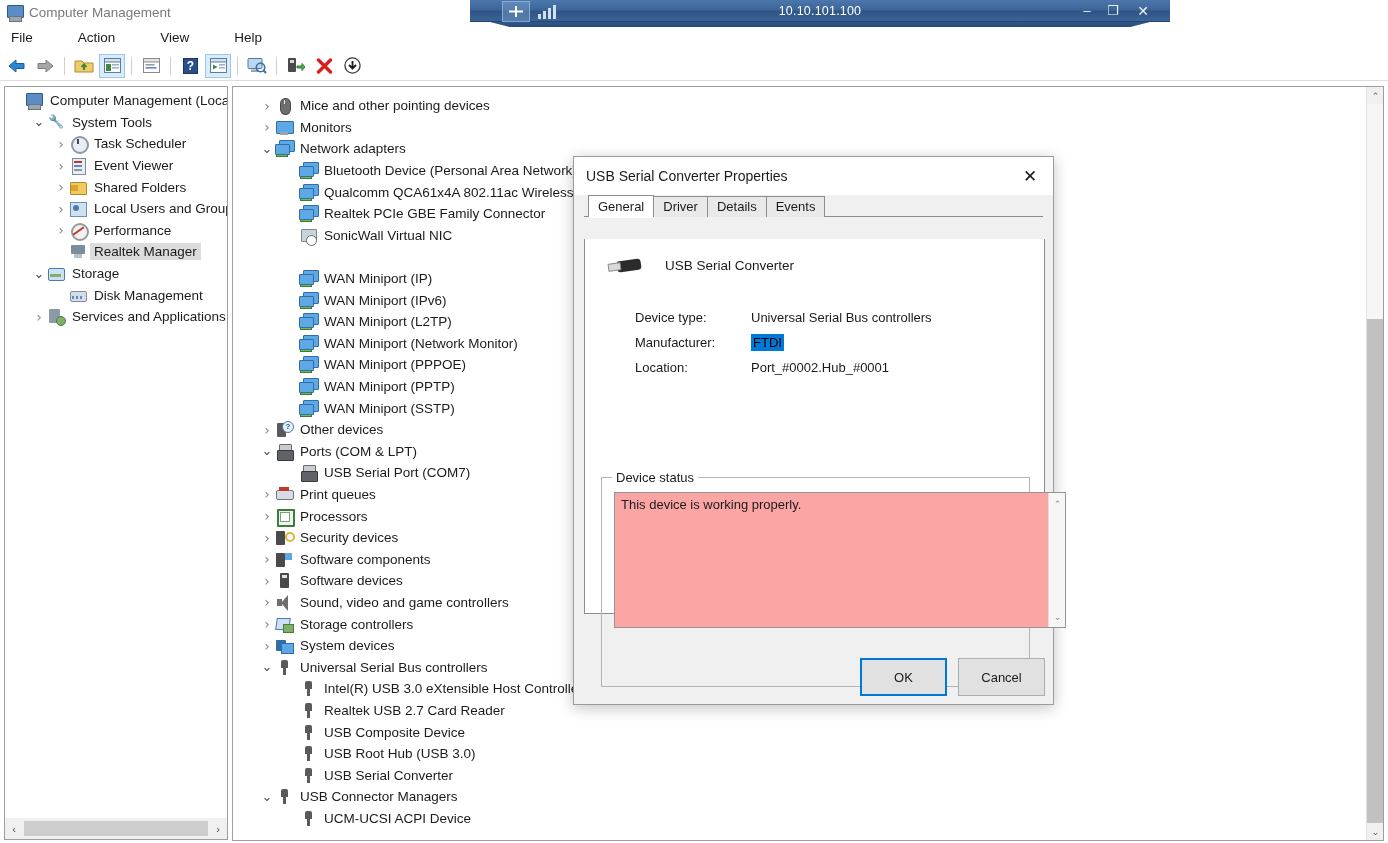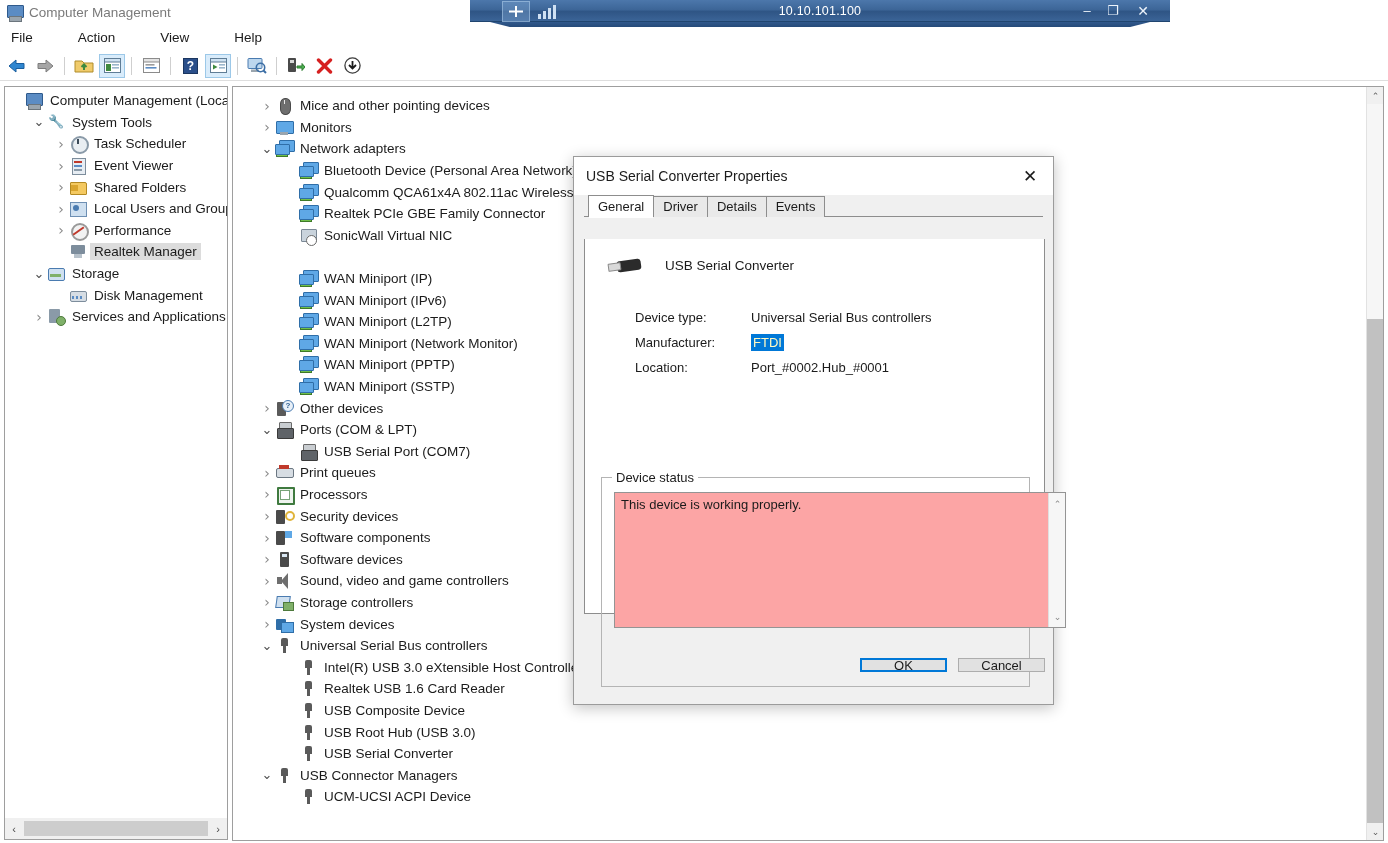--- a/index.html
+++ b/index.html
@@ -256,21 +256,21 @@
   #dlg .devhead { display:flex; align-items:center; gap: 18px; padding: 12px 0 0 22px; }
   #dlg .devhead .bigico { width: 40px; height: 28px; position: relative; }
   #dlg .devhead .bigico .plug-body { position:absolute; left:10px; top:9px; width:24px; height:11px; background:#2b2b2b; border-radius:3px; transform: rotate(-8deg); }
   #dlg .devhead .bigico .plug-tip  { position:absolute; left:1px; top:12px; width:13px; height:8px; background:#d9d9d9; border:1px solid #8a8a8a; border-radius:1px; transform: rotate(-8deg); }
   #dlg .devhead .name { font-size: 13.5px; color:#1b1b1b; }
 
   .fieldgrid { padding: 26px 0 0 50px; }
   .frow { display:flex; height: 25px; align-items: center; font-size: 13px; color:#1b1b1b; }
   .frow .k { width: 116px; flex: none; }
   .frow .v { }
-  .frow .v.sel { background:#0078d7; color:#fef9c3; padding: 1px 2px; }
+  .frow .v.sel { background:#0078d7; color:#000000; padding: 1px 2px; }
 
   .groupbox {
     position: absolute; left: 16px; top: 238px; width: 429px; height: 210px;
     border: 1px solid #b4b4b4;
   }
   .groupbox .legend {
     position: absolute; left: 10px; top: -8px; background:#ffffff; padding: 0 4px;
     font-size: 13px; color:#1b1b1b;
   }
   .statusbox {
@@ -280,21 +280,21 @@
   .statusbox .txt { padding: 4px 6px; font-size: 13px; color:#1b1b1b; }
   .statusbox .sb {
     position: absolute; right: 0; top: 0; width: 17px; height: 134px; background:#f6f6f6;
     border-left: 1px solid #e0e0e0;
   }
   .statusbox .sb .arr { position:absolute; left:0; width:17px; height:17px; display:flex; align-items:center; justify-content:center; color:#868686; font-size:9px; }
   .statusbox .sb .arr.up { top:2px; } .statusbox .sb .arr.dn { bottom:2px; }
 
   #dlg-buttons { position: absolute; left: 0; bottom: 0; width: 481px; height: 56px; }
   .dbtn {
-    position: absolute; top: 10px; width: 87px; height: 14px;
+    position: absolute; top: 10px; width: 87px; height: 38px;
     font-size: 13px; color:#1b1b1b; background:#e1e1e1; border:1px solid #adadad;
     display:flex; align-items:center; justify-content:center; cursor: default;
   }
   .dbtn.primary { right: 108px; border: 1px solid #0078d7; box-shadow: inset 0 0 0 1px #0078d7; background:#e1e1e1; }
   .dbtn.secondary { right: 10px; }
 </style>
 </head>
 <body>
 <div id="root">
 
@@ -604,20 +604,29 @@
           </span>
           <span class="lbl">WAN Miniport (Network Monitor)</span>
         </div>
         <div class="row" style="padding-left: 42px;">
           <span class="exp none"></span>
           <span class="ico">
             <span class="i-netadapter">
               <span class="base"></span>
             </span>
           </span>
+          <span class="lbl">WAN Miniport (PPPOE)</span>
+        </div>
+        <div class="row" style="padding-left: 42px;">
+          <span class="exp none"></span>
+          <span class="ico">
+            <span class="i-netadapter">
+              <span class="base"></span>
+            </span>
+          </span>
           <span class="lbl">WAN Miniport (PPTP)</span>
         </div>
         <div class="row" style="padding-left: 42px;">
           <span class="exp none"></span>
           <span class="ico">
             <span class="i-netadapter">
               <span class="base"></span>
             </span>
           </span>
           <span class="lbl">WAN Miniport (SSTP)</span>
@@ -711,21 +720,21 @@
           <span class="ico">
             <span class="i-usb"></span>
           </span>
           <span class="lbl">Intel(R) USB 3.0 eXtensible Host Controller - 1.0 (Microsoft)</span>
         </div>
         <div class="row" style="padding-left: 42px;">
           <span class="exp none"></span>
           <span class="ico">
             <span class="i-usb"></span>
           </span>
-          <span class="lbl">Realtek USB 1.6 Card Reader</span>
+          <span class="lbl">Realtek USB 2.7 Card Reader</span>
         </div>
         <div class="row" style="padding-left: 42px;">
           <span class="exp none"></span>
           <span class="ico">
             <span class="i-usb"></span>
           </span>
           <span class="lbl">USB Composite Device</span>
         </div>
         <div class="row" style="padding-left: 42px;">
           <span class="exp none"></span>

